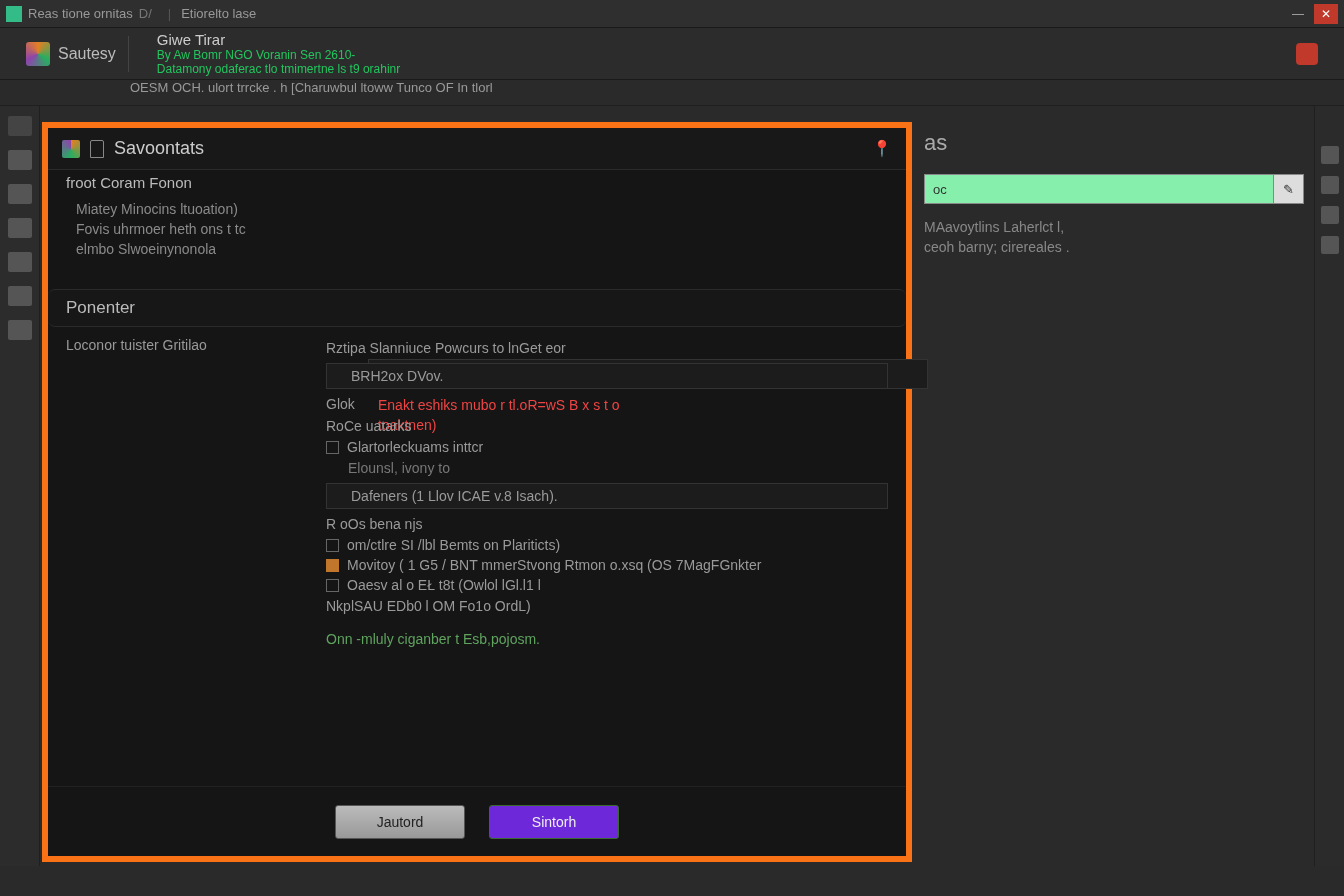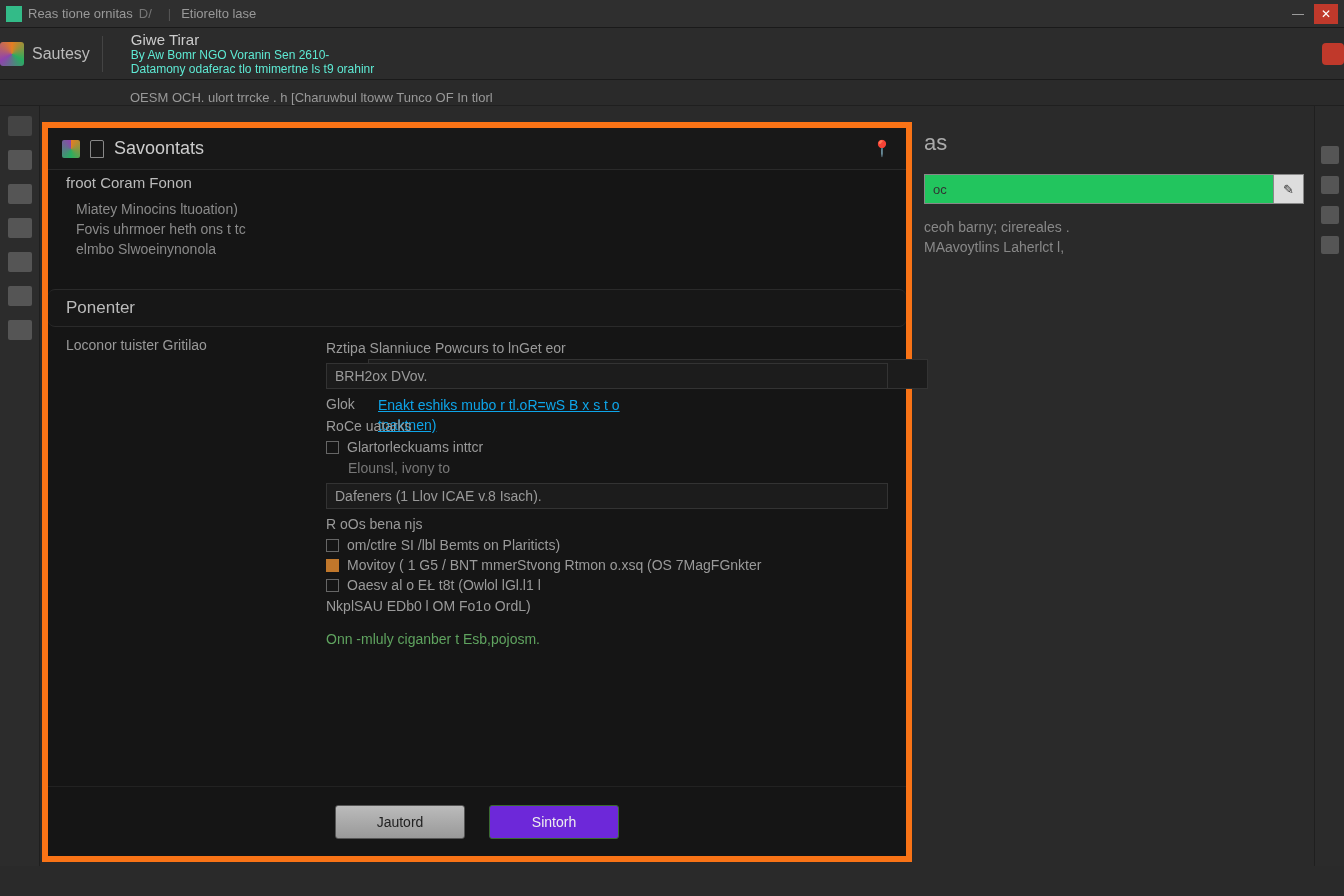--- a/index.html
+++ b/index.html
@@ -8,45 +8,45 @@
 
 .titlebar { height: 28px; background: #2f2f2f; display: flex; align-items: center; padding: 0 6px; font-size: 13px; border-bottom: 1px solid #1a1a1a; }
 .titlebar .tb-icon { width: 16px; height: 16px; background: #3b8; margin-right: 6px; }
 .titlebar .tb-text { color: #999; }
 .titlebar .tb-sep { margin: 0 10px; color: #555; }
 .titlebar .tb-right { margin-left: auto; display: flex; gap: 4px; }
 .titlebar .win-btn { width: 24px; height: 20px; display: flex; align-items: center; justify-content: center; font-size: 12px; color: #aaa; }
 .titlebar .win-close { background: #c0392b; color: #fff; }
 
 
-.header { height: 52px; background: #2c2c2c; display: flex; align-items: center; padding: 0 0; border-bottom: 1px solid #1a1a1a; }
+.header { height: 52px; background: #2c2c2c; display: flex; align-items: center; padding: 0 26px; border-bottom: 1px solid #1a1a1a; }
 .header .logo { width: 24px; height: 24px; background: conic-gradient(#e67e22, #27ae60, #8e44ad, #e67e22); border-radius: 3px; margin-right: 8px; }
 .header .brand { font-size: 16px; color: #bbb; }
 .header .headblock { margin-left: 16px; }
 .header .headtitle { font-size: 15px; color: #ccc; }
-.header .headsub { font-size: 12px; color: #5eead4; }
+.header .headsub { font-size: 12px; color: #22c55e; }
 .header .bug { margin-left: auto; width: 22px; height: 22px; background: #c0392b; border-radius: 4px; }
 
 
-.crumbs { height: 26px; background: #2a2a2a; display: flex; align-items: flex-end; padding-left: 130px; font-size: 13px; color: #999; border-bottom: 1px solid #1f1f1f; }
+.crumbs { height: 26px; background: #2a2a2a; display: flex; align-items: flex-start; padding-left: 130px; font-size: 13px; color: #999; border-bottom: 1px solid #1f1f1f; }
 
 
 .leftrail { position: absolute; left: 0; top: 106px; width: 40px; height: 760px; background: #2c2c2c; display: flex; flex-direction: column; align-items: center; gap: 14px; padding-top: 10px; border-right: 1px solid #1f1f1f; }
 .leftrail .rail-item { width: 24px; height: 20px; background: #555; border-radius: 2px; }
 .leftrail .rail-lock { background: #444; }
 
 
 .rightrail { position: absolute; right: 0; top: 106px; width: 30px; height: 760px; background: #2b2b2b; border-left: 1px solid #1f1f1f; display: flex; flex-direction: column; align-items: center; gap: 12px; padding-top: 40px; }
 .rightrail .rr-btn { width: 18px; height: 18px; background: #555; border-radius: 2px; }
 
 
 .side-panel { position: absolute; right: 40px; top: 130px; width: 380px; }
 .side-title { font-size: 22px; color: #aaa; margin-bottom: 18px; }
 .side-search { display: flex; margin-bottom: 14px; }
-.side-search input { flex: 1; height: 30px; background: #22c55e; border: 1px solid #888; padding: 0 8px; font-size: 13px; color:#333; }
+.side-search input { flex: 1; height: 30px; background: #86efac; border: 1px solid #888; padding: 0 8px; font-size: 13px; color:#333; }
 .side-search .sbtn { width: 30px; height: 30px; background: #ddd; border: 1px solid #888; border-left: none; display:flex; align-items:center; justify-content:center; font-size:13px; color:#333;}
 .side-desc { font-size: 14px; color: #888; line-height: 1.4; }
 
 
 .dialog { position: absolute; left: 42px; top: 122px; width: 870px; height: 740px; background: #151515; border: 6px solid #f97316; display: flex; flex-direction: column; }
 .dlg-titlebar { height: 42px; display: flex; align-items: center; padding: 0 14px; background: #181818; border-bottom: 1px solid #2a2a2a; }
 .dlg-ticon { width: 18px; height: 18px; background: conic-gradient(#e67e22,#27ae60,#8e44ad); border-radius: 2px; margin-right: 10px; }
 .dlg-bicon { width: 14px; height: 18px; border: 1.5px solid #888; border-radius: 2px 2px 0 0; margin-right: 10px; }
 .dlg-title { font-size: 18px; color: #ccc; }
 .dlg-pin { margin-left: auto; color: #888; font-size: 16px; }
@@ -56,28 +56,28 @@
 .dlg-head-title { font-size: 20px; color: #ccc; }
 .dlg-head .combo { margin-left: auto; display:flex; }
 .combo .cmb-body { width: 96px; height: 26px; background: #bdbdbd; border:1px solid #666; display:flex; align-items:center; padding:0 6px; color:#222; font-size:13px;}
 .combo .cmb-btn { width:22px; height:26px; background:#bdbdbd; border:1px solid #666; border-left:none; display:flex; align-items:center; justify-content:center; color:#222;}
 
 .section-label { padding: 4px 18px 8px; font-size: 15px; color: #bbb; }
 .navrow { padding: 2px 22px; font-size: 14px; color: #8a8a8a; }
 
 .right-box { position:absolute; left: 320px; top: 160px; width: 560px; }
 .row-field { background:#1c1c1c; border:1px solid #333; padding:6px 10px; margin-bottom:6px; font-size:14px; color:#9a9a9a; }
-.row-sub { font-size:14px; color:#0ea5e9; padding:2px 10px;text-decoration:underline; }
+.row-sub { font-size:14px; color:#ef4444; padding:2px 10px; }
 
 .props-head { padding: 8px 18px; font-size:17px; color:#bbb; background:#171717; border-top:1px solid #2a2a2a; border-bottom:1px solid #2a2a2a;border-radius:7px;}
 .props-body { position:relative; padding: 10px 18px 20px; display:flex; }
 .props-left { width: 260px; font-size:14px; color:#999; }
 .props-right { flex:1; font-size:14px; color:#9a9a9a; }
 .pr-row { padding:3px 0; }
-.pr-field { background:#1c1c1c; border:1px solid #333; padding:4px 8px; margin:4px 0; }
+.pr-field { background:#1c1c1c; border:1px solid #333; padding:4px 24px; margin:4px 0; }
 .pr-check { display:flex; align-items:center; gap:8px; padding:2px 0;}
 .pr-check .box { width:13px; height:13px; border:1px solid #666; display:inline-block;}
 .pr-check .box.filled { background:#c0772b; border-color:#c0772b;}
 .pr-green { color:#5fa35f; padding-top:14px;}
 
 .dlg-footer { margin-top:auto; height:70px; display:flex; align-items:center; justify-content:center; gap:24px; border-top:1px solid #222;}
 .btn { width:130px; height:34px; border-radius:3px; display:flex; align-items:center; justify-content:center; font-size:14px; }
 .btn-cancel { background: linear-gradient(#bbb,#999); color:#222; border:1px solid #555;}
 .btn-ok { background:#6d28d9; color:#eee; border:1px solid #3a6a30;}
 </style>
@@ -128,22 +128,22 @@
   <div class="rr-btn"></div>
   <div class="rr-btn"></div>
 </div>
 
 <div class="side-panel">
   <div class="side-title">as</div>
   <div class="side-search">
     <input value="oc" style="">
     <div class="sbtn">✎</div>
   </div>
+  <div class="side-desc">MAavoytlins Laherlct l,</div>
   <div class="side-desc">ceoh barny; cirereales .</div>
-  <div class="side-desc">MAavoytlins Laherlct l,</div>
 </div>
 
 <div class="dialog">
   <div class="dlg-titlebar">
     <div class="dlg-ticon"></div>
     <div class="dlg-bicon"></div>
     <div class="dlg-title">Savoontats</div>
     <div class="dlg-pin">📍</div>
   </div>
 

